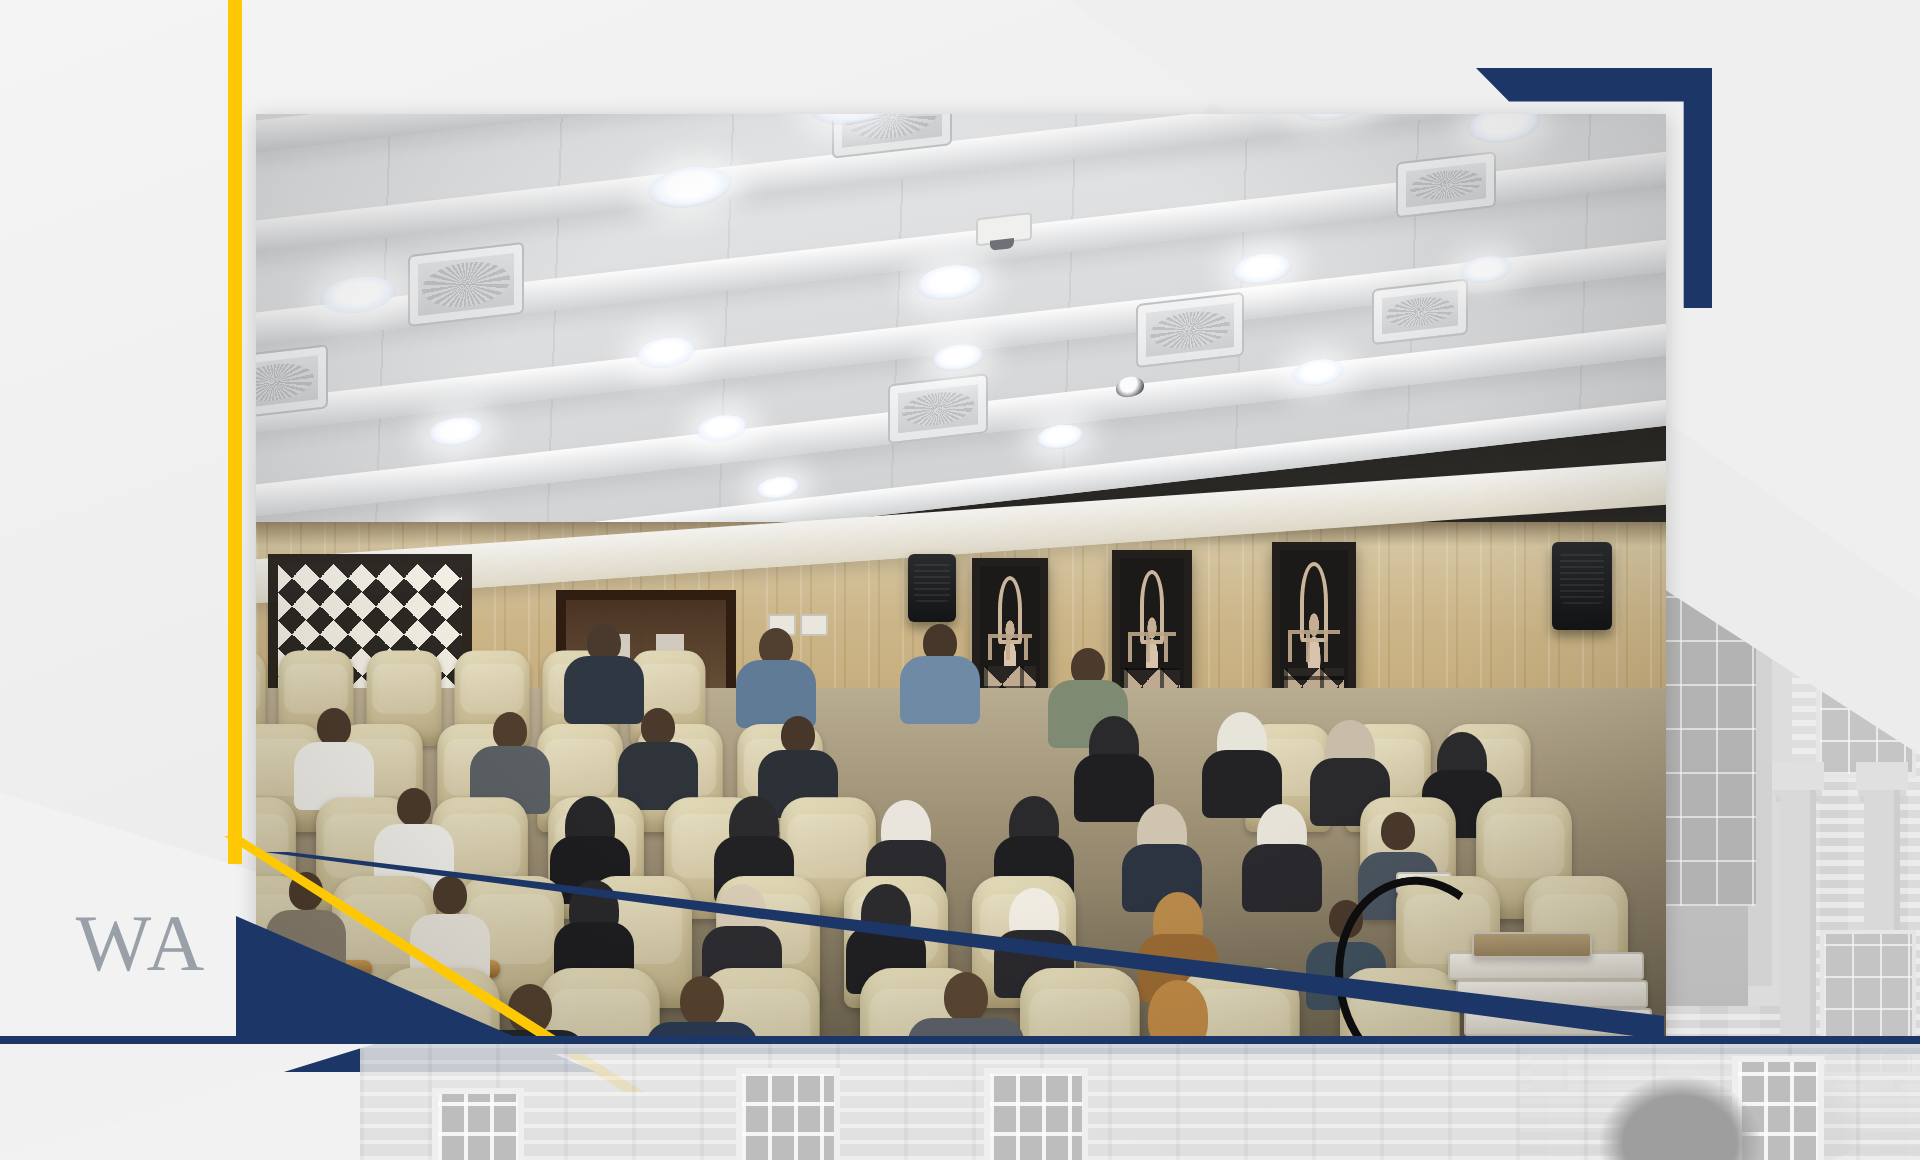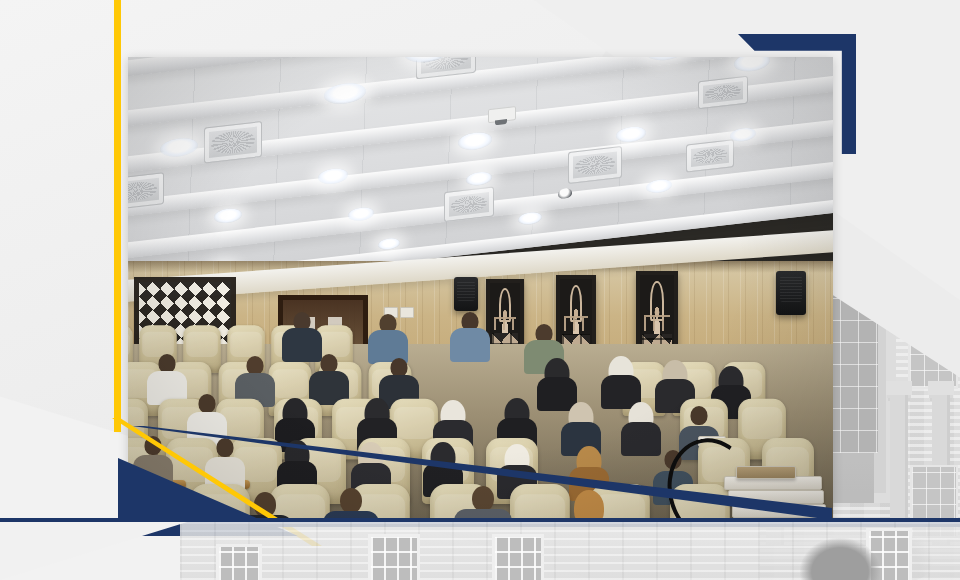--- a/index.html
+++ b/index.html
@@ -668,16 +668,17 @@
     <div class="facade"></div>
     <div class="lw c"></div>
     <div class="lw a"></div>
     <div class="lw b"></div>
     <div class="lw d"></div>
     <div class="lbush"></div>
     <div class="white-wedge"></div>
   </div>
 
   <div class="logo">
+    <span class="line l2">WA</span>
     <span class="sr-only">University of Warith Al-Anbiyaa logo</span>
   </div>
 
 </div>
 
 </body></html>

